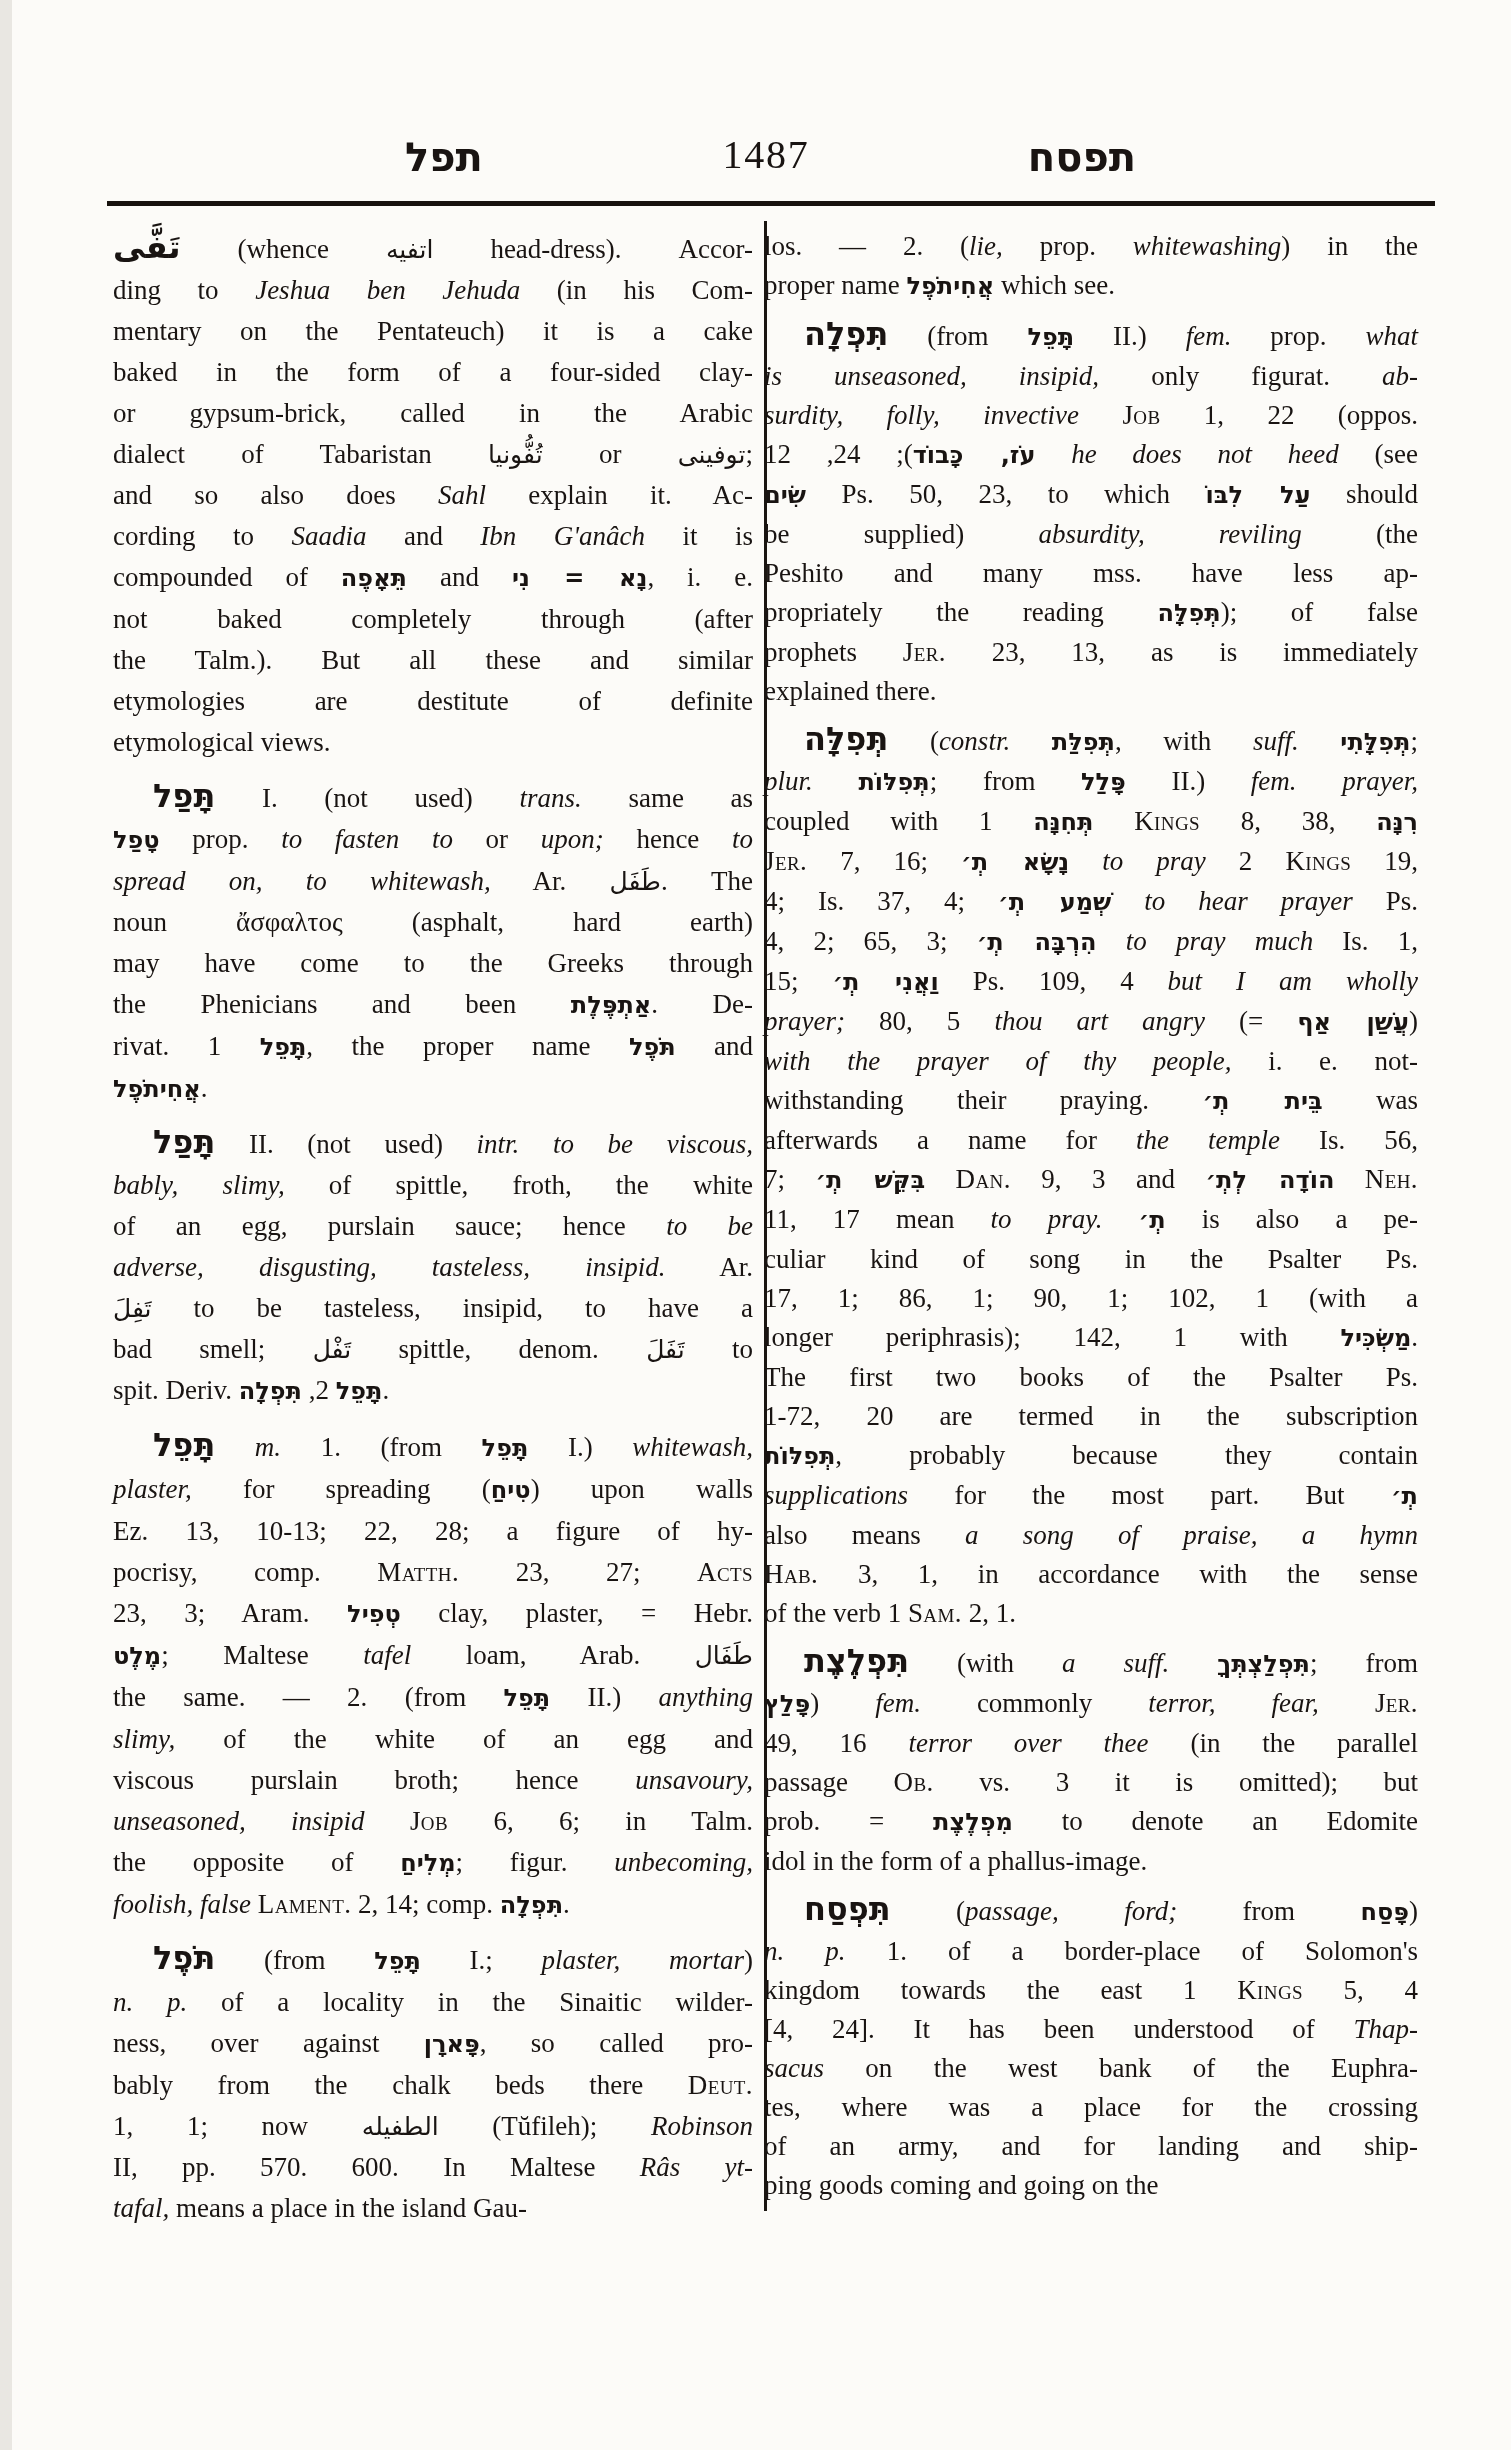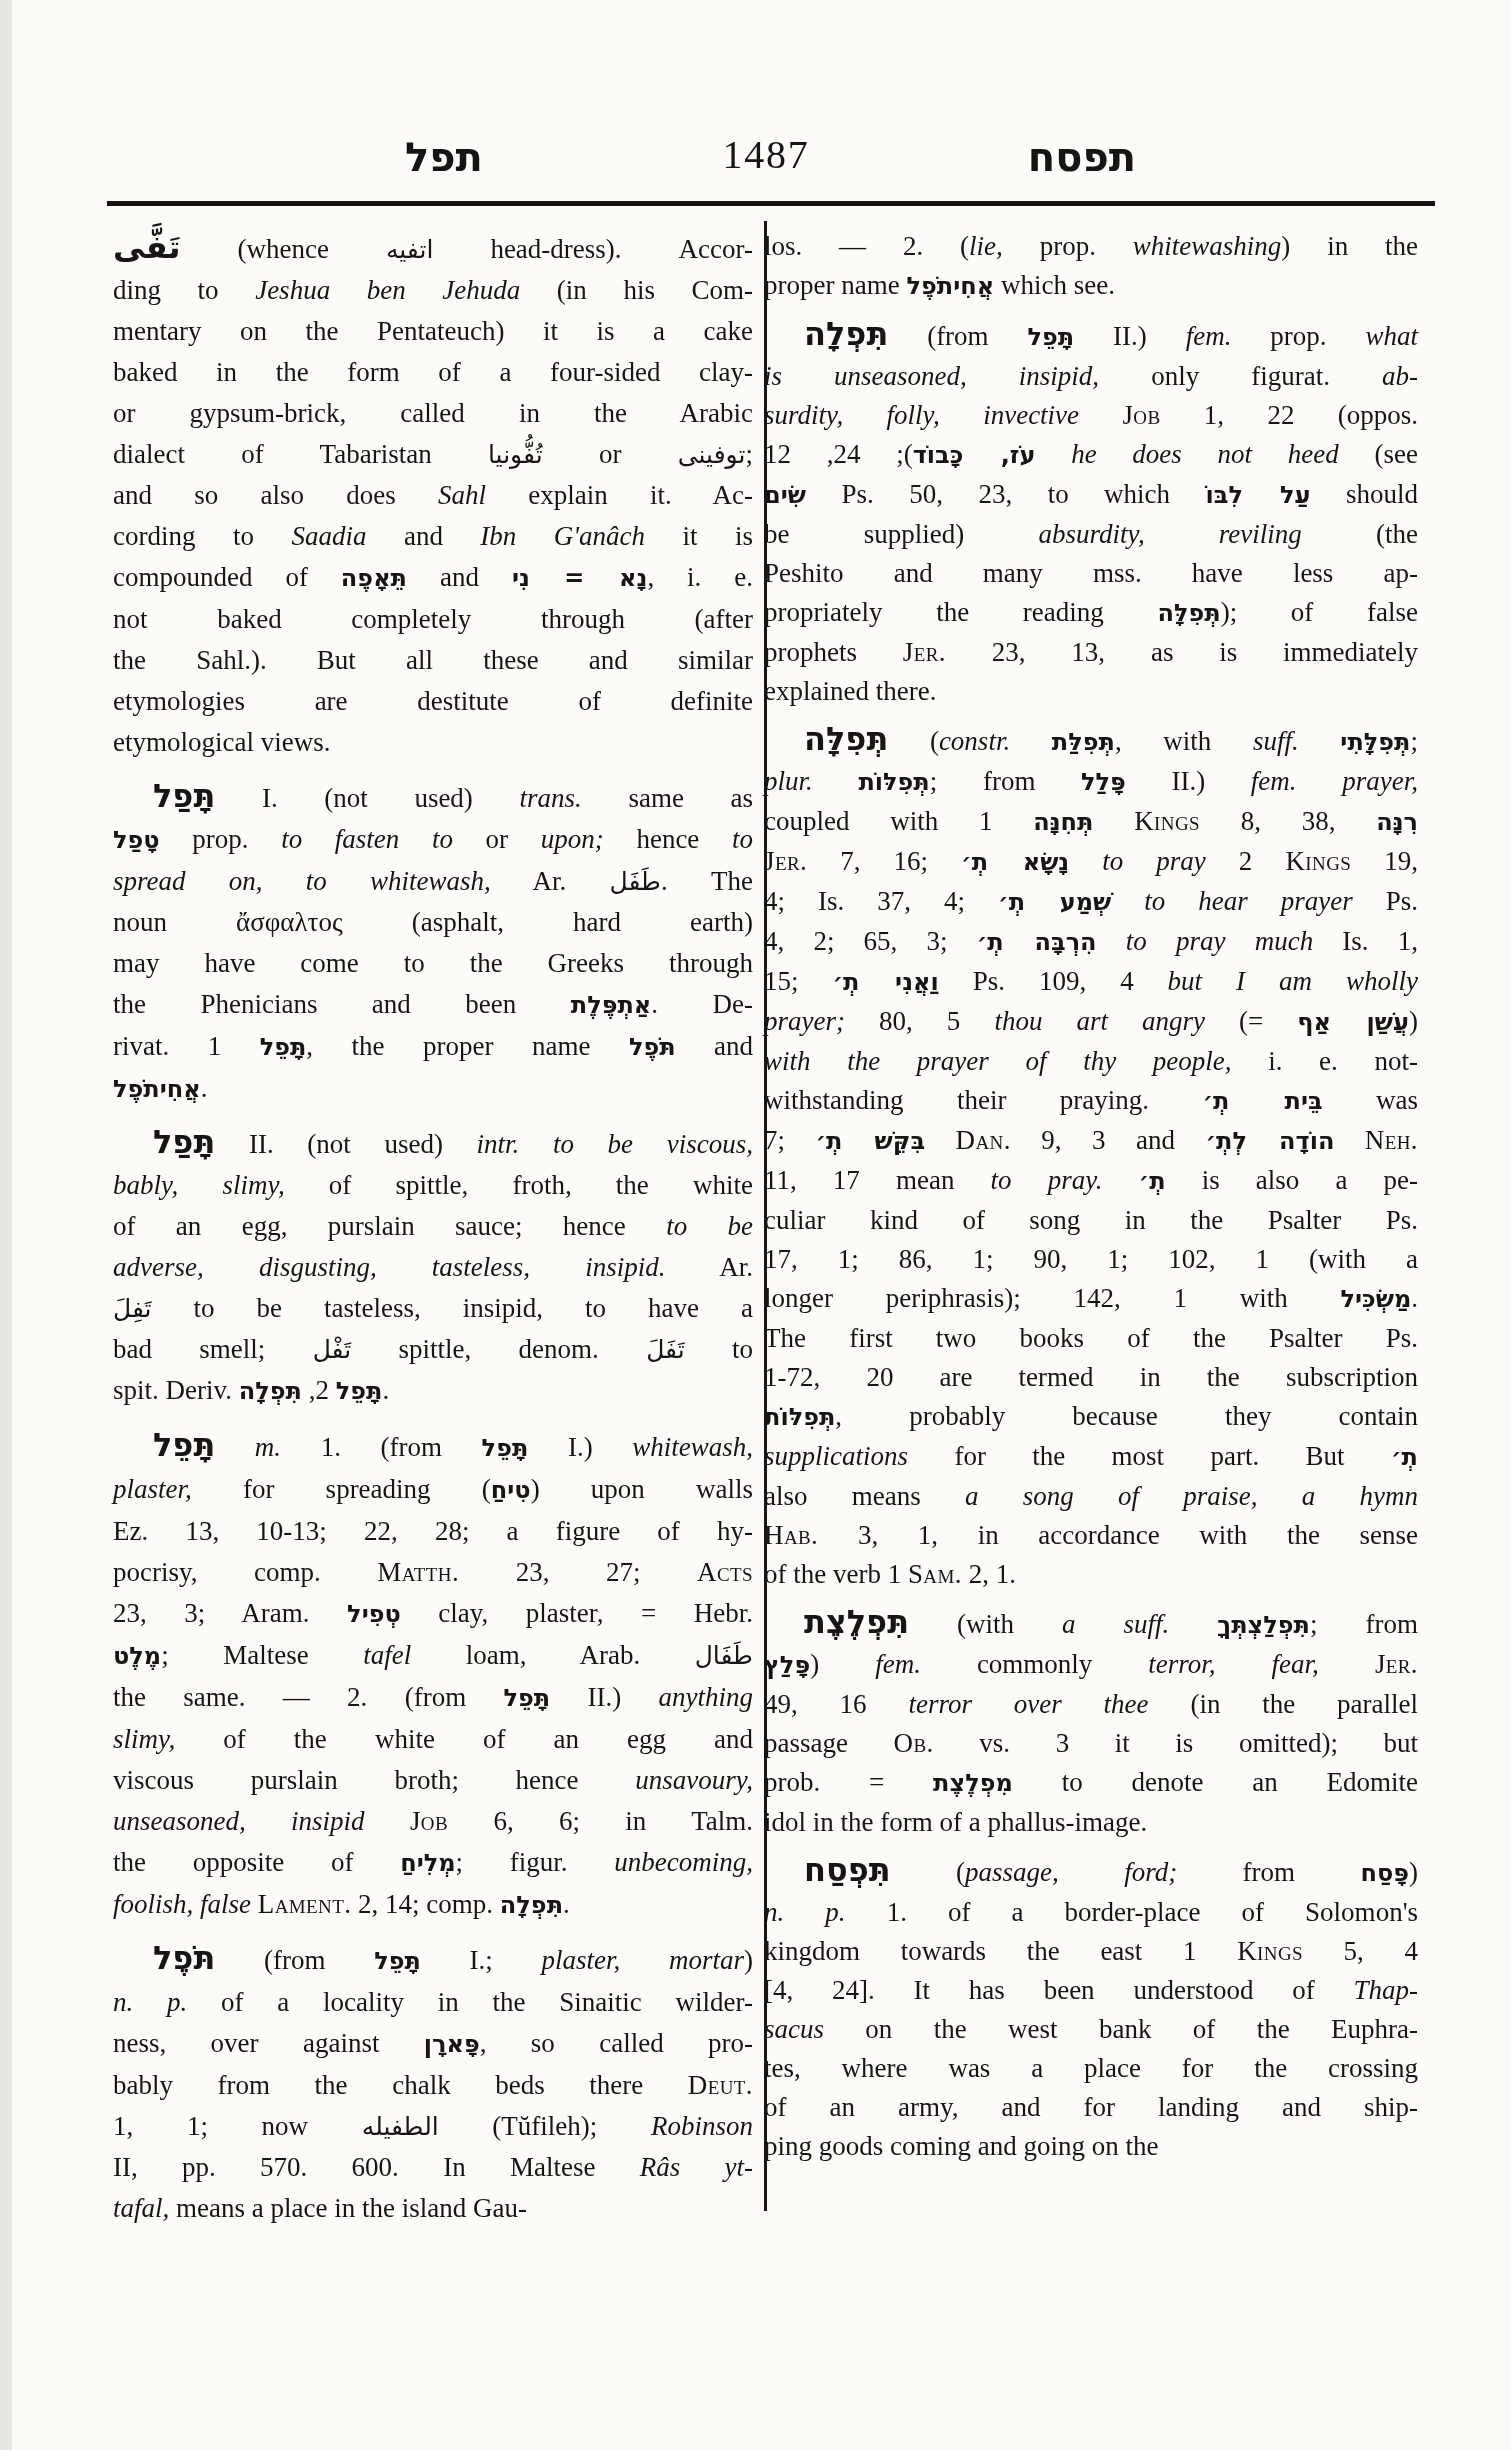--- a/index.html
+++ b/index.html
@@ -60,21 +60,21 @@
         <div class="line"><span class="hw">تَفَّى</span> (whence <span class="ar">اتفيه</span> head-dress). Accor-</div>
         <div class="line">ding to <i>Jeshua ben Jehuda</i> (in his Com-</div>
         <div class="line">mentary on the Pentateuch) it is a cake</div>
         <div class="line">baked in the form of a four-sided clay-</div>
         <div class="line">or gypsum-brick, called in the Arabic</div>
         <div class="line">dialect of Tabaristan <span class="ar">تُفُّونيا</span> or <span class="ar">توفينى</span>;</div>
         <div class="line">and so also does <i>Sahl</i> explain it. Ac-</div>
         <div class="line">cording to <i>Saadia</i> and <i>Ibn G'anâch</i> it is</div>
         <div class="line">compounded of <span class="sem">תֵּאָפֶה</span> and <span class="sem">נָא = נִי</span>, i. e.</div>
         <div class="line">not baked completely through (after</div>
-        <div class="line">the Sahl.). But all these and similar</div>
+        <div class="line">the Talm.). But all these and similar</div>
         <div class="line">etymologies are destitute of definite</div>
         <div class="line">etymological views.</div>
       </div>
       <div class="para ind">
         <div class="line"><span class="hw">תָּפַל</span> I. (not used) <i>trans.</i> same as</div>
         <div class="line"><span class="sem">טָפַל</span> prop. <i>to fasten to</i> or <i>upon;</i> hence <i>to</i></div>
         <div class="line"><i>spread on, to whitewash,</i> Ar. <span class="ar">طَفَل</span>. The</div>
         <div class="line">noun ἄσφαλτος (asphalt, hard earth)</div>
         <div class="line">may have come to the Greeks through</div>
         <div class="line">the Phenicians and been <span class="sem">אַתְפֶּלֶת</span>. De-</div>
@@ -136,20 +136,21 @@
         <div class="line"><span class="hw">תְּפִלָּה</span> (<i>constr.</i> <span class="sem">תְּפִלַּת</span>, with <i>suff.</i> <span class="sem">תְּפִלָּתִי</span>;</div>
         <div class="line"><i>plur.</i> <span class="sem">תְּפִלּוֹת</span>; from <span class="sem">פָּלַל</span> II.) <i>fem. prayer,</i></div>
         <div class="line">coupled with <span class="sem">תְּחִנָּה</span> 1 <span class="sc">Kings</span> 8, 38, <span class="sem">רִנָּה</span></div>
         <div class="line"><span class="sc">Jer.</span> 7, 16; <span class="sem">נָשָׂא תְ׳</span> <i>to pray</i> 2 <span class="sc">Kings</span> 19,</div>
         <div class="line">4; Is. 37, 4; <span class="sem">שְׁמַע תְ׳</span> <i>to hear prayer</i> Ps.</div>
         <div class="line">4, 2; 65, 3; <span class="sem">הִרְבָּה תְ׳</span> <i>to pray much</i> Is. 1,</div>
         <div class="line">15; <span class="sem">וַאֲנִי תְ׳</span> Ps. 109, 4 <i>but I am wholly</i></div>
         <div class="line"><i>prayer;</i> 80, 5 <i>thou art angry</i> (= <span class="sem">עֲשַׁן אַף</span>)</div>
         <div class="line"><i>with the prayer of thy people,</i> i. e. not-</div>
         <div class="line">withstanding their praying. <span class="sem">בֵּית תְ׳</span> was</div>
+        <div class="line">afterwards a name for <i>the temple</i> Is. 56,</div>
         <div class="line">7; <span class="sem">בִּקֵּשׁ תְ׳</span> <span class="sc">Dan.</span> 9, 3 and <span class="sem">הוֹדָה לְתְ׳</span> <span class="sc">Neh.</span></div>
         <div class="line">11, 17 mean <i>to pray.</i> <span class="sem">תְ׳</span> is also a pe-</div>
         <div class="line">culiar kind of song in the Psalter Ps.</div>
         <div class="line">17, 1; 86, 1; 90, 1; 102, 1 (with a</div>
         <div class="line">longer periphrasis); 142, 1 with <span class="sem">מַשְׂכִּיל</span>.</div>
         <div class="line">The first two books of the Psalter Ps.</div>
         <div class="line">1-72, 20 are termed in the subscription</div>
         <div class="line"><span class="sem">תְּפִלּוֹת</span>, probably because they contain</div>
         <div class="line"><i>supplications</i> for the most part. But <span class="sem">תְ׳</span></div>
         <div class="line">also means <i>a song of praise, a hymn</i></div>

